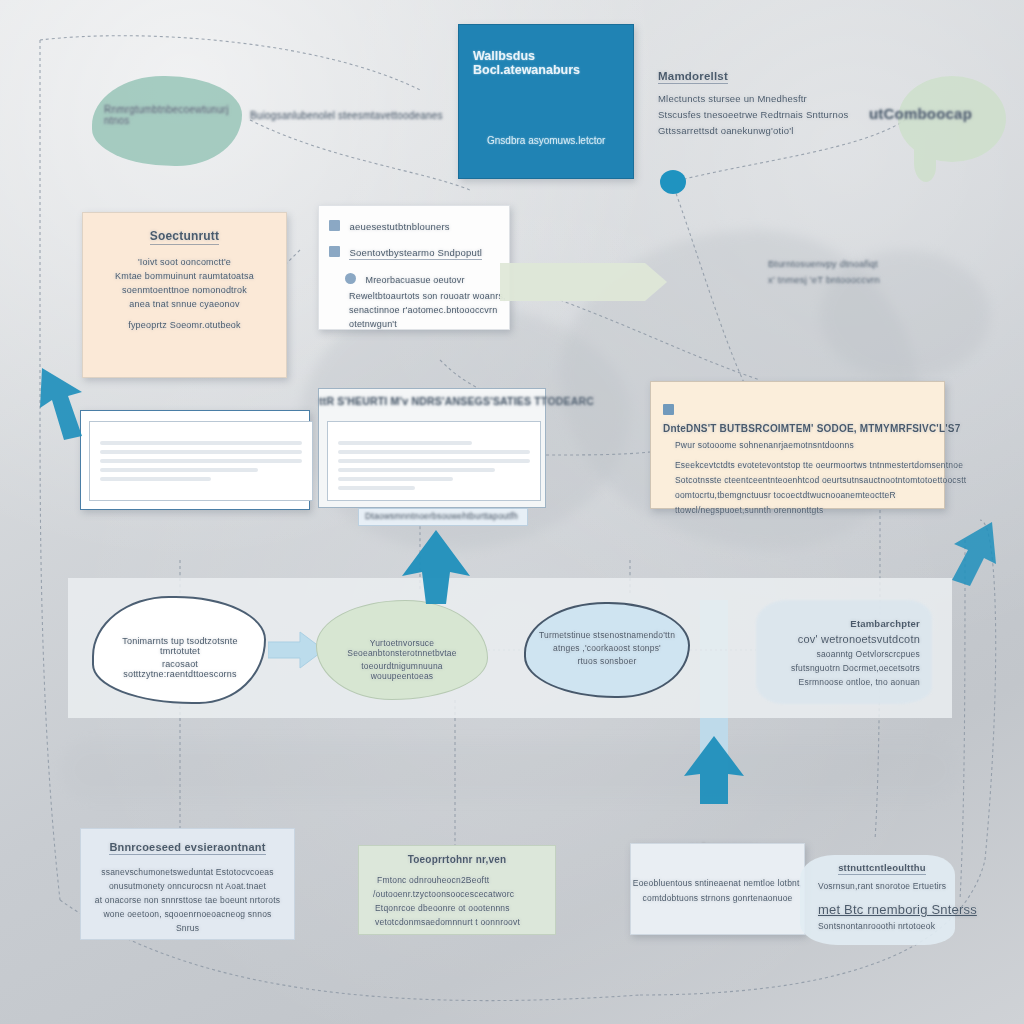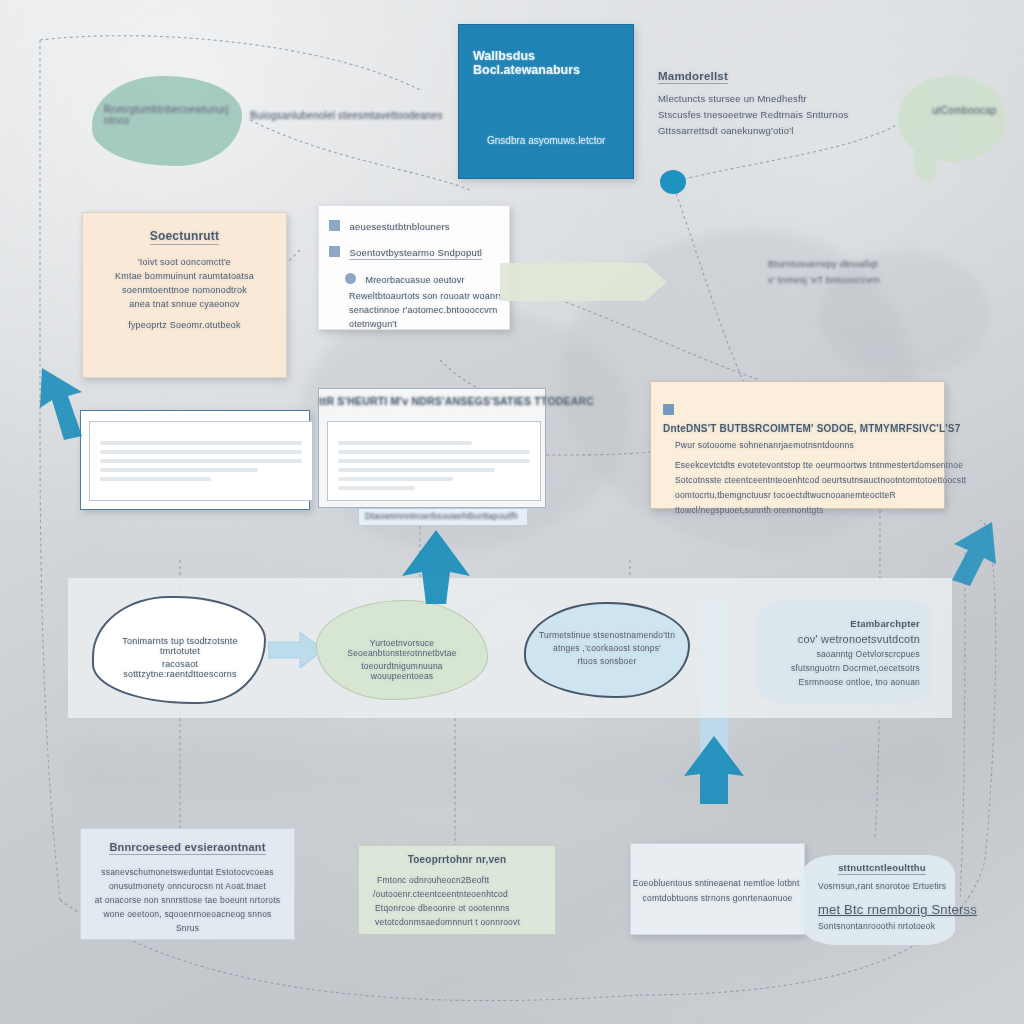--- a/index.html
+++ b/index.html
@@ -165,21 +165,21 @@
   <div style="position:absolute;left:658px;top:70px;width:230px;">
     <div class="txt ttl" style="font-size:11.5px;">
       <span class="u">Mamdorellst</span>
     </div>
     <div class="txt" style="font-size:9.5px;margin-top:9px;">Mlectuncts stursee un Mnedhesftr</div>
     <div class="txt" style="font-size:9.5px;margin-top:5px;">Stscusfes tnesoeetrwe Redtrnais Sntturnos</div>
     <div class="txt" style="font-size:9.5px;margin-top:5px;">Gttssarrettsdt oanekunwg'otio'l</div>
   </div>
 
   <div class="card" id="greenbub"></div>
-  <div class="txt blur2" style="position:absolute;left:932px;top:105px;font-size:10px;">utComboocap</div>
+  <div class="txt blur2" style="position:absolute;left:869px;top:105px;font-size:15px;font-weight:bold;">utComboocap</div>
 
   <div class="card shadow" id="cream1">
     <div class="txt ttl" style="text-align:center;font-size:12px;margin-top:16px;">
       <span class="u">Soectunrutt</span>
     </div>
     <div class="txt" style="text-align:center;font-size:9px;margin-top:12px;">'Ioivt soot ooncomctt'e</div>
     <div class="txt" style="text-align:center;font-size:9px;margin-top:4px;">Kmtae bommuinunt raumtatoatsa</div>
     <div class="txt" style="text-align:center;font-size:9px;margin-top:4px;">soenmtoenttnoe nomonodtrok</div>
     <div class="txt" style="text-align:center;font-size:9px;margin-top:4px;">anea tnat snnue cyaeonov</div>
     <div class="txt" style="text-align:center;font-size:9px;margin-top:11px;">fypeoprtz Soeomr.otutbeok</div>
@@ -308,21 +308,21 @@
     <div class="txt" style="text-align:center;font-size:8.5px;margin-top:12px;">ssanevschumonetsweduntat Estotocvcoeas</div>
     <div class="txt" style="text-align:center;font-size:8.5px;margin-top:4px;">onusutmonety  onncurocsn nt Aoat.tnaet</div>
     <div class="txt" style="text-align:center;font-size:8.5px;margin-top:4px;">at onacorse non  snnrsttose tae  boeunt nrtorots</div>
     <div class="txt" style="text-align:center;font-size:8.5px;margin-top:4px;">wone  oeetoon, sqooenrnoeoacneog  snnos</div>
     <div class="txt" style="text-align:center;font-size:8.5px;margin-top:4px;">Snrus</div>
   </div>
 
   <div class="card" id="bcard2">
     <div class="txt ttl" style="text-align:center;font-size:10px;margin-top:8px;">Toeoprrtohnr nr,ven</div>
     <div class="txt" style="margin:10px 0 0 18px;font-size:8.5px;">Fmtonc odnrouheocn2Beoftt</div>
-    <div class="txt" style="margin:4px 0 0 14px;font-size:8.5px;">/outooenr.cteentceentnteoenhtcod</div>
+    <div class="txt" style="margin:4px 0 0 14px;font-size:8.5px;">/outooenr.tzyctoonsoocescecatworc</div>
     <div class="txt" style="margin:4px 0 0 16px;font-size:8.5px;">Etqonrcoe  dbeoonre  ot oootennns</div>
     <div class="txt" style="margin:4px 0 0 16px;font-size:8.5px;">vetotcdonmsaedomnnurt t oonnroovt</div>
   </div>
 
   <div class="txt blur2" style="position:absolute;left:690px;top:842px;font-size:8.5px;">
     <span class="u">tanktsnnusrnnnm</span>
   </div>
   <div class="card shadow" id="bcard3">
     <div class="txt" style="text-align:center;font-size:8.5px;margin-top:34px;">Eoeobluentous sntineaenat nemtloe lotbnt,</div>
     <div class="txt" style="text-align:center;font-size:8.5px;margin-top:5px;">comtdobtuons  strnons gonrtenaonuoe</div>

